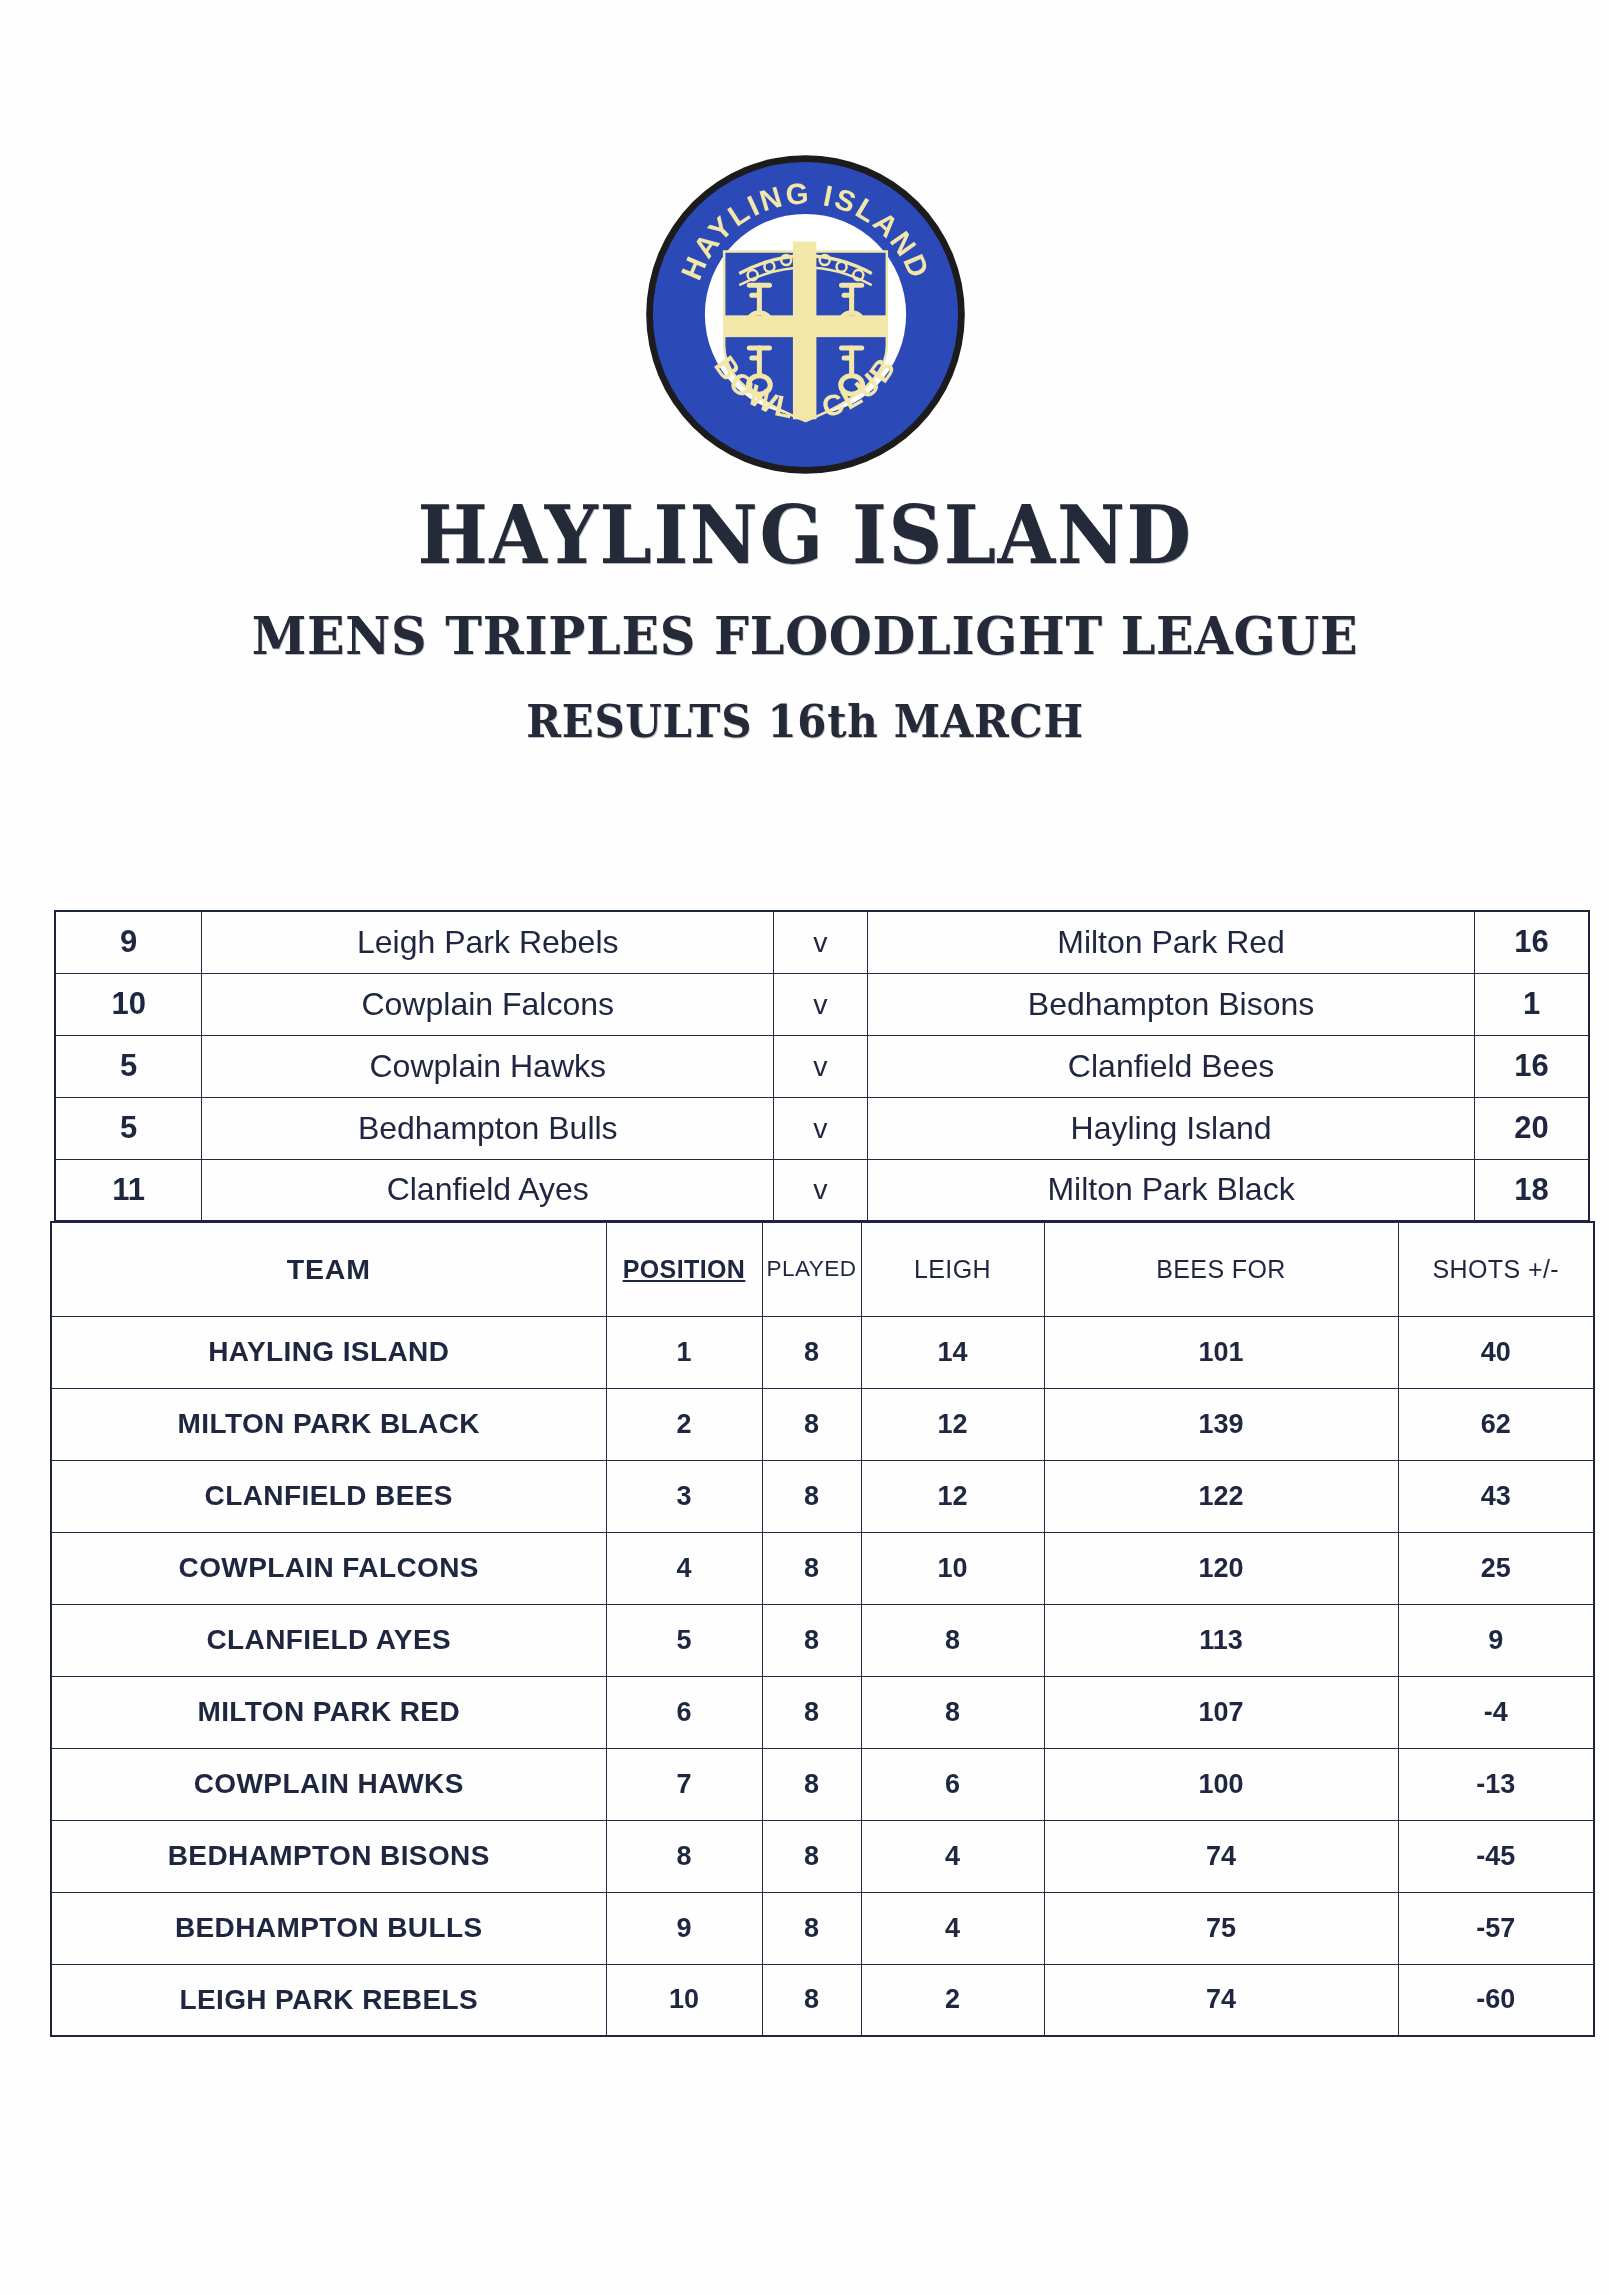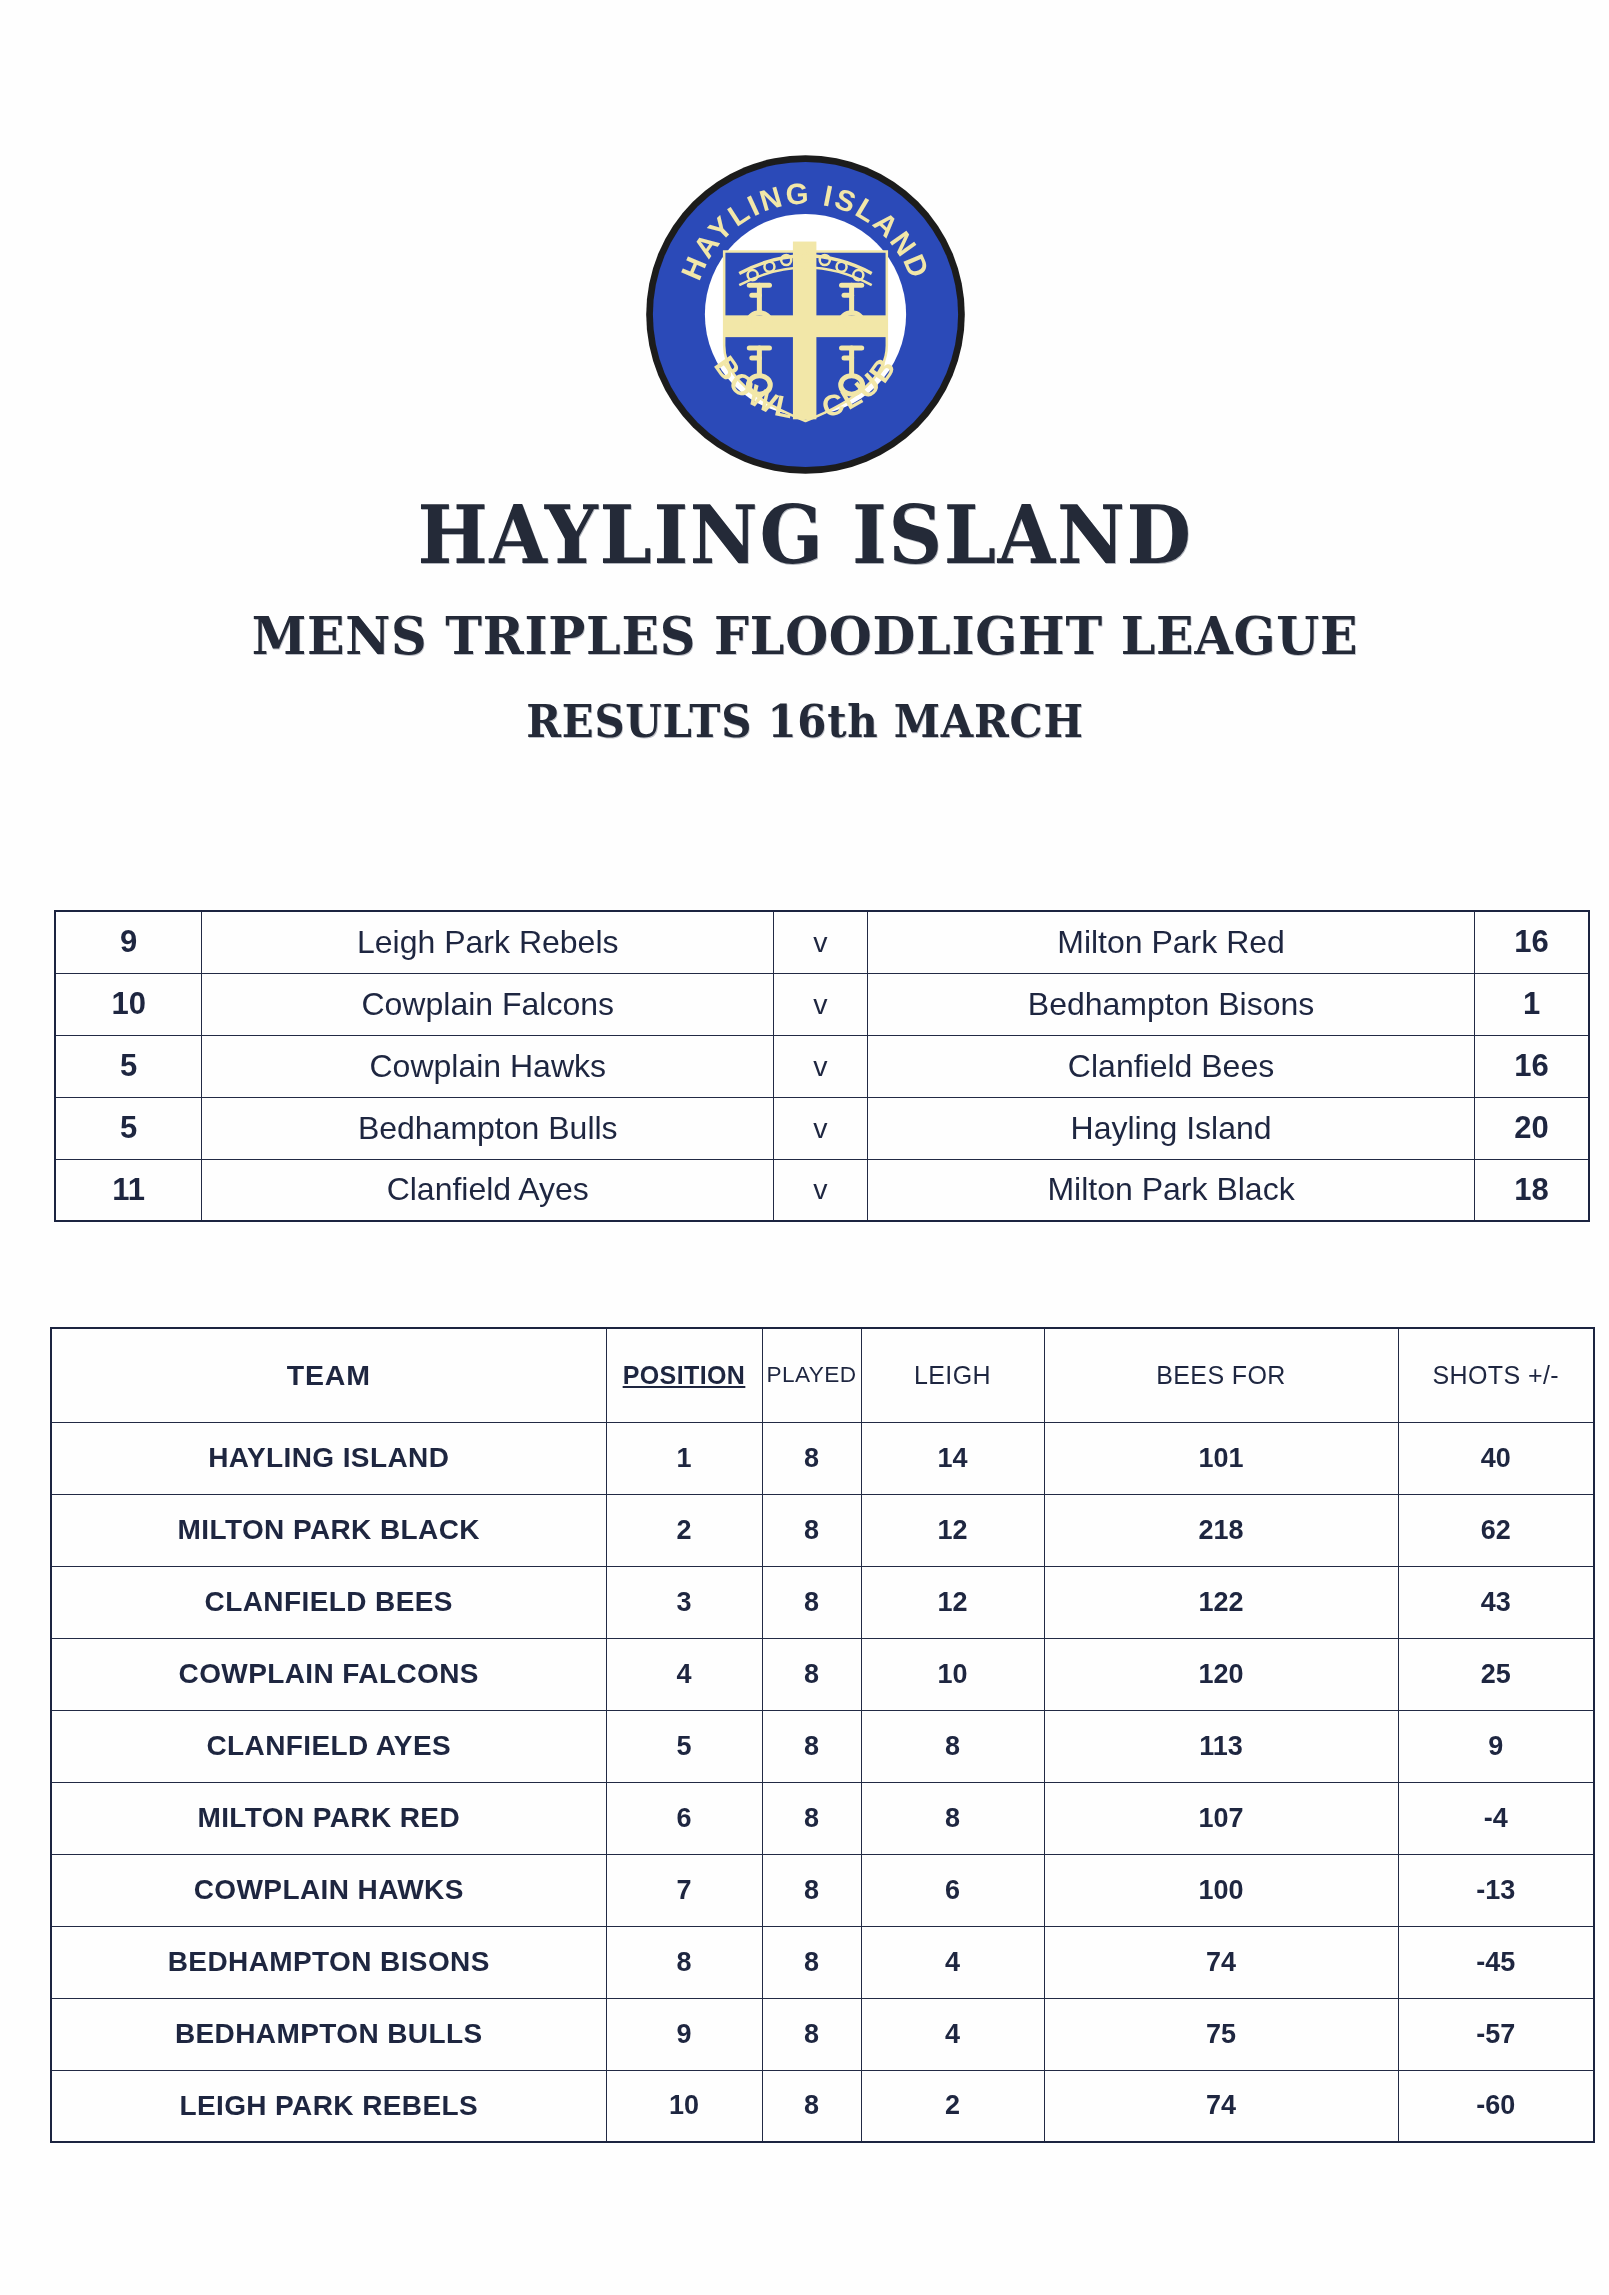--- a/index.html
+++ b/index.html
@@ -95,21 +95,21 @@
   }
   .results-table .c-score { width: 144px; font-weight: bold; font-size: 31px; }
   .results-table .c-home  { width: 560px; }
   .results-table .c-v     { width: 92px; font-size: 28.5px; }
   .results-table .c-away  { width: 595px; }
   .results-table .c-score2{ width: 112px; font-weight: bold; font-size: 31px; }
 
   .standings-table {
     position: absolute;
     left: 50px;
-    top: 1327px;
+    top: 1221px;
     width: 1543px;
     border-collapse: collapse;
     table-layout: fixed;
   }
   .standings-table td, .standings-table th {
     border: 1.7px solid #222a44;
     text-align: center;
     vertical-align: middle;
     color: #1e2640;
     padding: 0 3.4px;
@@ -307,21 +307,21 @@
         <td class="num">8</td>
         <td class="num">14</td>
         <td class="num">101</td>
         <td class="num">40</td>
       </tr>
       <tr>
         <td class="team-name">MILTON PARK BLACK</td>
         <td class="num">2</td>
         <td class="num">8</td>
         <td class="num">12</td>
-        <td class="num">218</td>
+        <td class="num">139</td>
         <td class="num">62</td>
       </tr>
       <tr>
         <td class="team-name">CLANFIELD BEES</td>
         <td class="num">3</td>
         <td class="num">8</td>
         <td class="num">12</td>
         <td class="num">122</td>
         <td class="num">43</td>
       </tr>

